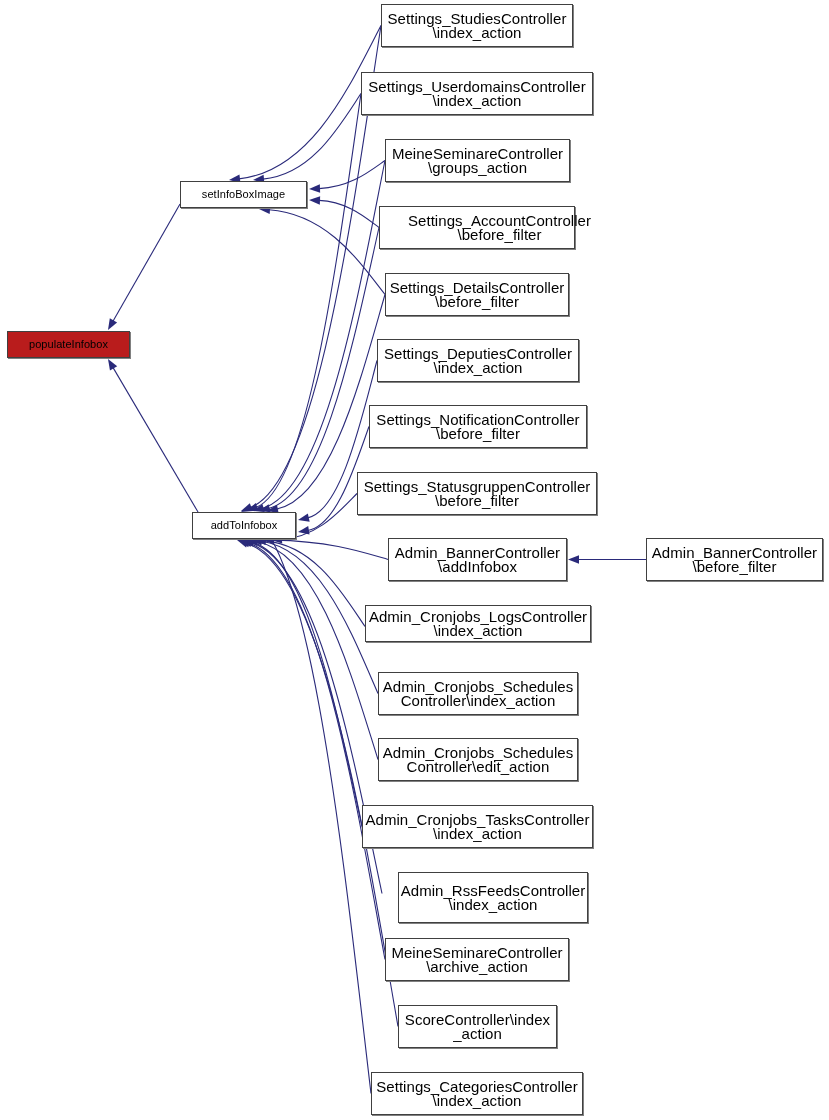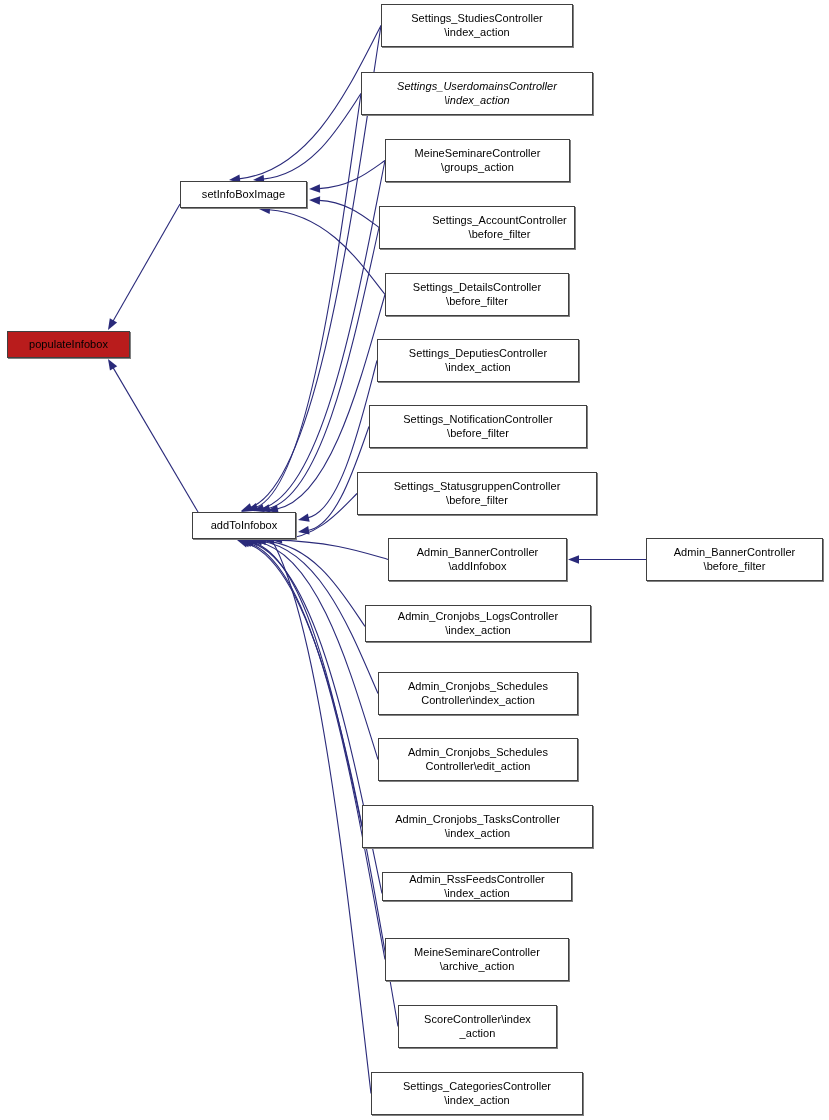--- a/index.html
+++ b/index.html
@@ -22,21 +22,21 @@
     position:absolute;
     box-sizing:border-box;
     background:#ffffff;
     border:1px solid #404040;
     box-shadow:1px 1px 0 0 #808080;
     display:flex;
     align-items:center;
     justify-content:center;
     text-align:center;
     color:#000000;
-    font-size:11px;
+    font-size:15px;
     line-height:13.6px;
     letter-spacing:0.05px;
     white-space:pre-line;
     z-index:2;
   }
   .node.root{
     background:#b91c1c;
   }
   .node.single{
     font-size:11px;
@@ -96,21 +96,21 @@
       <path d="M 371 1093.5 C 344.8 872.15 312.05 545.95 249.99732388087125 515.3644201198674" fill="none" stroke="#2a2a7a" stroke-width="1.1"></path>
       <polygon points="0,0 11,-4.2 11,4.2" fill="#2a2a7a" transform="translate(241,511) rotate(25.877086888707407)"></polygon>
       <path d="M 646 559.5 L 578 559.5" fill="none" stroke="#2a2a7a" stroke-width="1.1"></path>
       <polygon points="0,0 11,-4.2 11,4.2" fill="#2a2a7a" transform="translate(568,559.5) rotate(0)"></polygon>
     </svg>
 <div class="node root single" style="left: 7px; top: 331px; width: 123px; height: 27px;">populateInfobox</div>
     <div class="node single" style="left: 180px; top: 181px; width: 127px; height: 27px;">setInfoBoxImage</div>
     <div class="node single" style="left: 192px; top: 512px; width: 104px; height: 27px;">addToInfobox</div>
     <div class="node" style="left: 381px; top: 4px; width: 192px; height: 43px;">Settings_StudiesController
 \index_action</div>
-    <div class="node" style="left: 361px; top: 72px; width: 232px; height: 43px; font-style: italic;">Settings_UserdomainsController
+    <div class="node" style="left: 361px; top: 72px; width: 232px; height: 43px;">Settings_UserdomainsController
 \index_action</div>
     <div class="node" style="left: 385px; top: 139px; width: 185px; height: 43px;">MeineSeminareController
 \groups_action</div>
     <div class="node" style="left: 379px; top: 206px; width: 196px; height: 43px; padding-left: 45px;">Settings_AccountController
 \before_filter</div>
     <div class="node" style="left: 385px; top: 273px; width: 184px; height: 43px;">Settings_DetailsController
 \before_filter</div>
     <div class="node" style="left: 377px; top: 339px; width: 202px; height: 43px;">Settings_DeputiesController
 \index_action</div>
     <div class="node" style="left: 369px; top: 405px; width: 218px; height: 43px;">Settings_NotificationController
@@ -120,21 +120,21 @@
     <div class="node" style="left: 388px; top: 538px; width: 179px; height: 43px;">Admin_BannerController
 \addInfobox</div>
     <div class="node" style="left: 365px; top: 605px; width: 226px; height: 37px;">Admin_Cronjobs_LogsController
 \index_action</div>
     <div class="node" style="left: 378px; top: 672px; width: 200px; height: 43px;">Admin_Cronjobs_Schedules
 Controller\index_action</div>
     <div class="node" style="left: 378px; top: 738px; width: 200px; height: 43px;">Admin_Cronjobs_Schedules
 Controller\edit_action</div>
     <div class="node" style="left: 362px; top: 805px; width: 231px; height: 43px;">Admin_Cronjobs_TasksController
 \index_action</div>
-    <div class="node" style="left: 382px; top: 872px; width: 190px; height: 29px;">Admin_RssFeedsController
+    <div class="node" style="left: 398px; top: 872px; width: 190px; height: 51px;">Admin_RssFeedsController
 \index_action</div>
     <div class="node" style="left: 385px; top: 938px; width: 184px; height: 43px;">MeineSeminareController
 \archive_action</div>
     <div class="node" style="left: 398px; top: 1005px; width: 159px; height: 43px;">ScoreController\index
 _action</div>
     <div class="node" style="left: 371px; top: 1072px; width: 212px; height: 43px;">Settings_CategoriesController
 \index_action</div>
     <div class="node" style="left: 646px; top: 538px; width: 177px; height: 43px;">Admin_BannerController
 \before_filter</div>
   </div>

